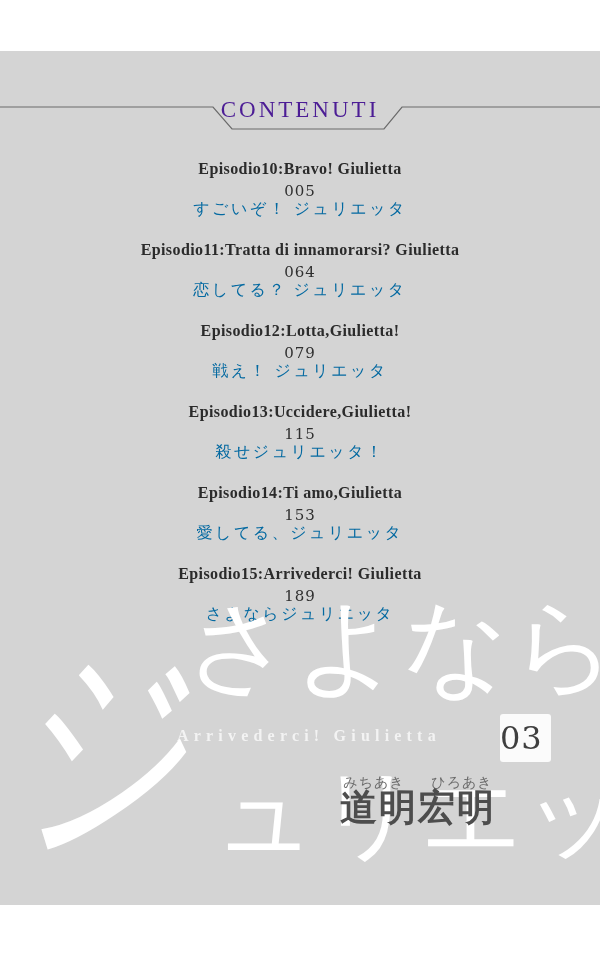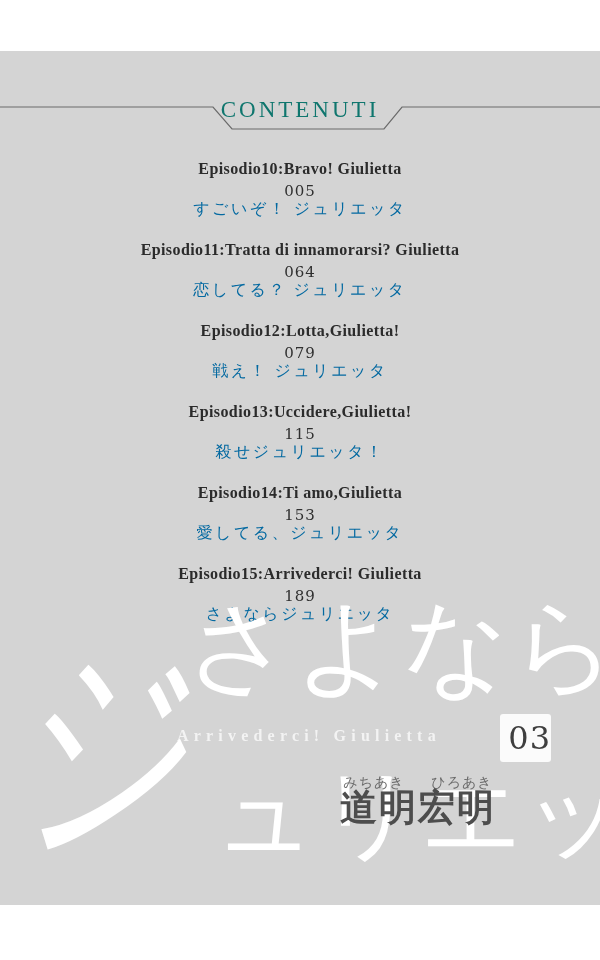--- a/index.html
+++ b/index.html
@@ -9,21 +9,21 @@
     font-family:"Liberation Serif","DejaVu Serif",serif;
   }
   .page{
     position:absolute;left:0;top:51px;width:600px;height:854px;
     background:#d4d4d4;overflow:hidden;
   }
   
   .header-svg{position:absolute;left:0;top:44px;width:600px;height:40px;}
   .header-title{
     position:absolute;left:0;top:46px;width:600px;text-align:center;
-    font-size:23px;letter-spacing:3px;color:#0f766e;font-weight:500;
+    font-size:23px;letter-spacing:3px;color:#4c1d95;font-weight:500;
   }
   
   .episodes{position:absolute;left:0;top:108px;width:600px;}
   .episode{margin-bottom:23px;text-align:center;}
   .ep-title{
     font-size:16px;color:#2b2b2b;letter-spacing:0.4px;line-height:20px;font-weight:600;
   }
   .ep-pagerow{
     width:393px;margin:2px auto 0 auto;display:flex;align-items:center;height:19px;flex-direction:column;
   }
@@ -59,21 +59,21 @@
   .furigana span{
     flex:1;font-size:14px;letter-spacing:1px;color:#6b6b6b;line-height:10px;margin-top:36px;
   }
   .author-kanji{
     font-size:37px;line-height:40px;color:#4d4d4d;font-weight:700;letter-spacing:2px;white-space:nowrap;
   }
   
   .volume-box{
     position:absolute;left:500px;top:663px;width:51px;height:48px;z-index:3;
     background:#fbfbfb;border-radius:3px;
-    display:flex;align-items:center;justify-content:flex-end;
+    display:flex;align-items:center;justify-content:flex-start;
   }
   .volume-num{
     font-size:32px;color:#3f3f3f;letter-spacing:1px;
     font-family:"DejaVu Serif","Liberation Serif",serif;
   }
 </style>
 </head>
 <body>
 
 <div class="page">

